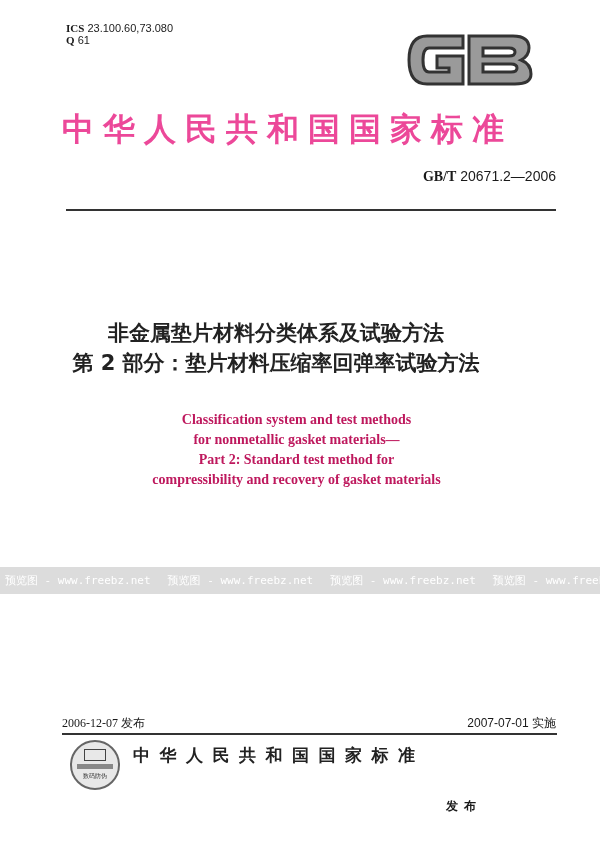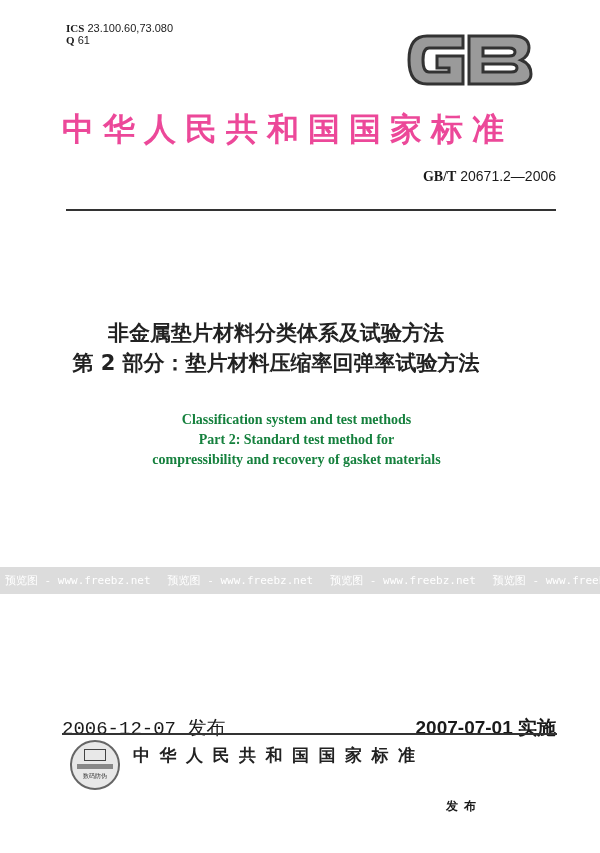--- a/index.html
+++ b/index.html
@@ -27,38 +27,37 @@
   .std-number b { font-family: "Liberation Serif", serif; font-weight: bold; }
   .rule-top { left: 66px; top: 209px; width: 490px; height: 2px; background: #333; }
   .cn-title {
     left: 0; top: 318px; width: 552px; text-align: center;
     font-family: "DejaVu Sans", sans-serif; font-weight: bold;
     font-size: 21px; line-height: 30px; color: #222;
   }
   .en-title {
     left: 0; top: 410px; width: 593px; text-align: center;
     font-family: "Liberation Serif", serif; font-weight: bold;
-    font-size: 14px; line-height: 20px; color: #15803d;
+    font-size: 14px; line-height: 20px; color: #be185d;
   }
   .watermark {
     left: 0; top: 567px; width: 600px; height: 27px; background: #dcdcdc;
     display: flex; align-items: center; overflow: hidden; white-space: nowrap;
   }
   .wm-item {
     color: #ffffff; font-size: 11px; margin-left: 5px; margin-right: 12px;
     font-family: "DejaVu Sans Mono", monospace;
   }
   .date-left {
-    left: 62px; top: 715px; font-size: 19px;
-    font-family: Liberation Mono, monospace;
+    left: 62px; top: 715px; font-size: 12px;
+    font-family: Liberation Serif, serif;
   }
   .date-right {
-    right: 44px; top: 715px; font-size: 19px;
+    right: 44px; top: 715px; font-size: 12px;
     font-family: "Liberation Sans", sans-serif;
-    font-weight: bold;
   }
   .rule-bottom { left: 62px; top: 733px; width: 495px; height: 2px; background: #333; }
   .seal {
     left: 70px; top: 740px; width: 50px; height: 50px; border-radius: 50%;
     border: 2px solid #666; background: #e8e8e8; box-sizing: border-box;
     display: flex; flex-direction: column; align-items: center; justify-content: center;
   }
   .seal-inner { width: 20px; height: 10px; border: 1px solid #444; margin-bottom: 3px; }
   .seal-bar { width: 36px; height: 5px; background: #888; margin-bottom: 3px; }
   .seal-text { font-size: 6px; color: #333; }
@@ -106,20 +105,21 @@
 
 <div class="abs rule-top"></div>
 
 <div class="abs cn-title">
   <div>非金属垫片材料分类体系及试验方法</div>
   <div>第 2 部分：垫片材料压缩率回弹率试验方法</div>
 </div>
 
 <div class="abs en-title">
   <div>Classification system and test methods</div>
+  <div>for nonmetallic gasket materials—</div>
   <div>Part 2: Standard test method for</div>
   <div>compressibility and recovery of gasket materials</div>
 </div>
 
 <div class="abs watermark">
   <span class="wm-item">预览图 - www.freebz.net</span>
   <span class="wm-item">预览图 - www.freebz.net</span>
   <span class="wm-item">预览图 - www.freebz.net</span>
   <span class="wm-item">预览图 - www.freebz.net</span>
 </div>

